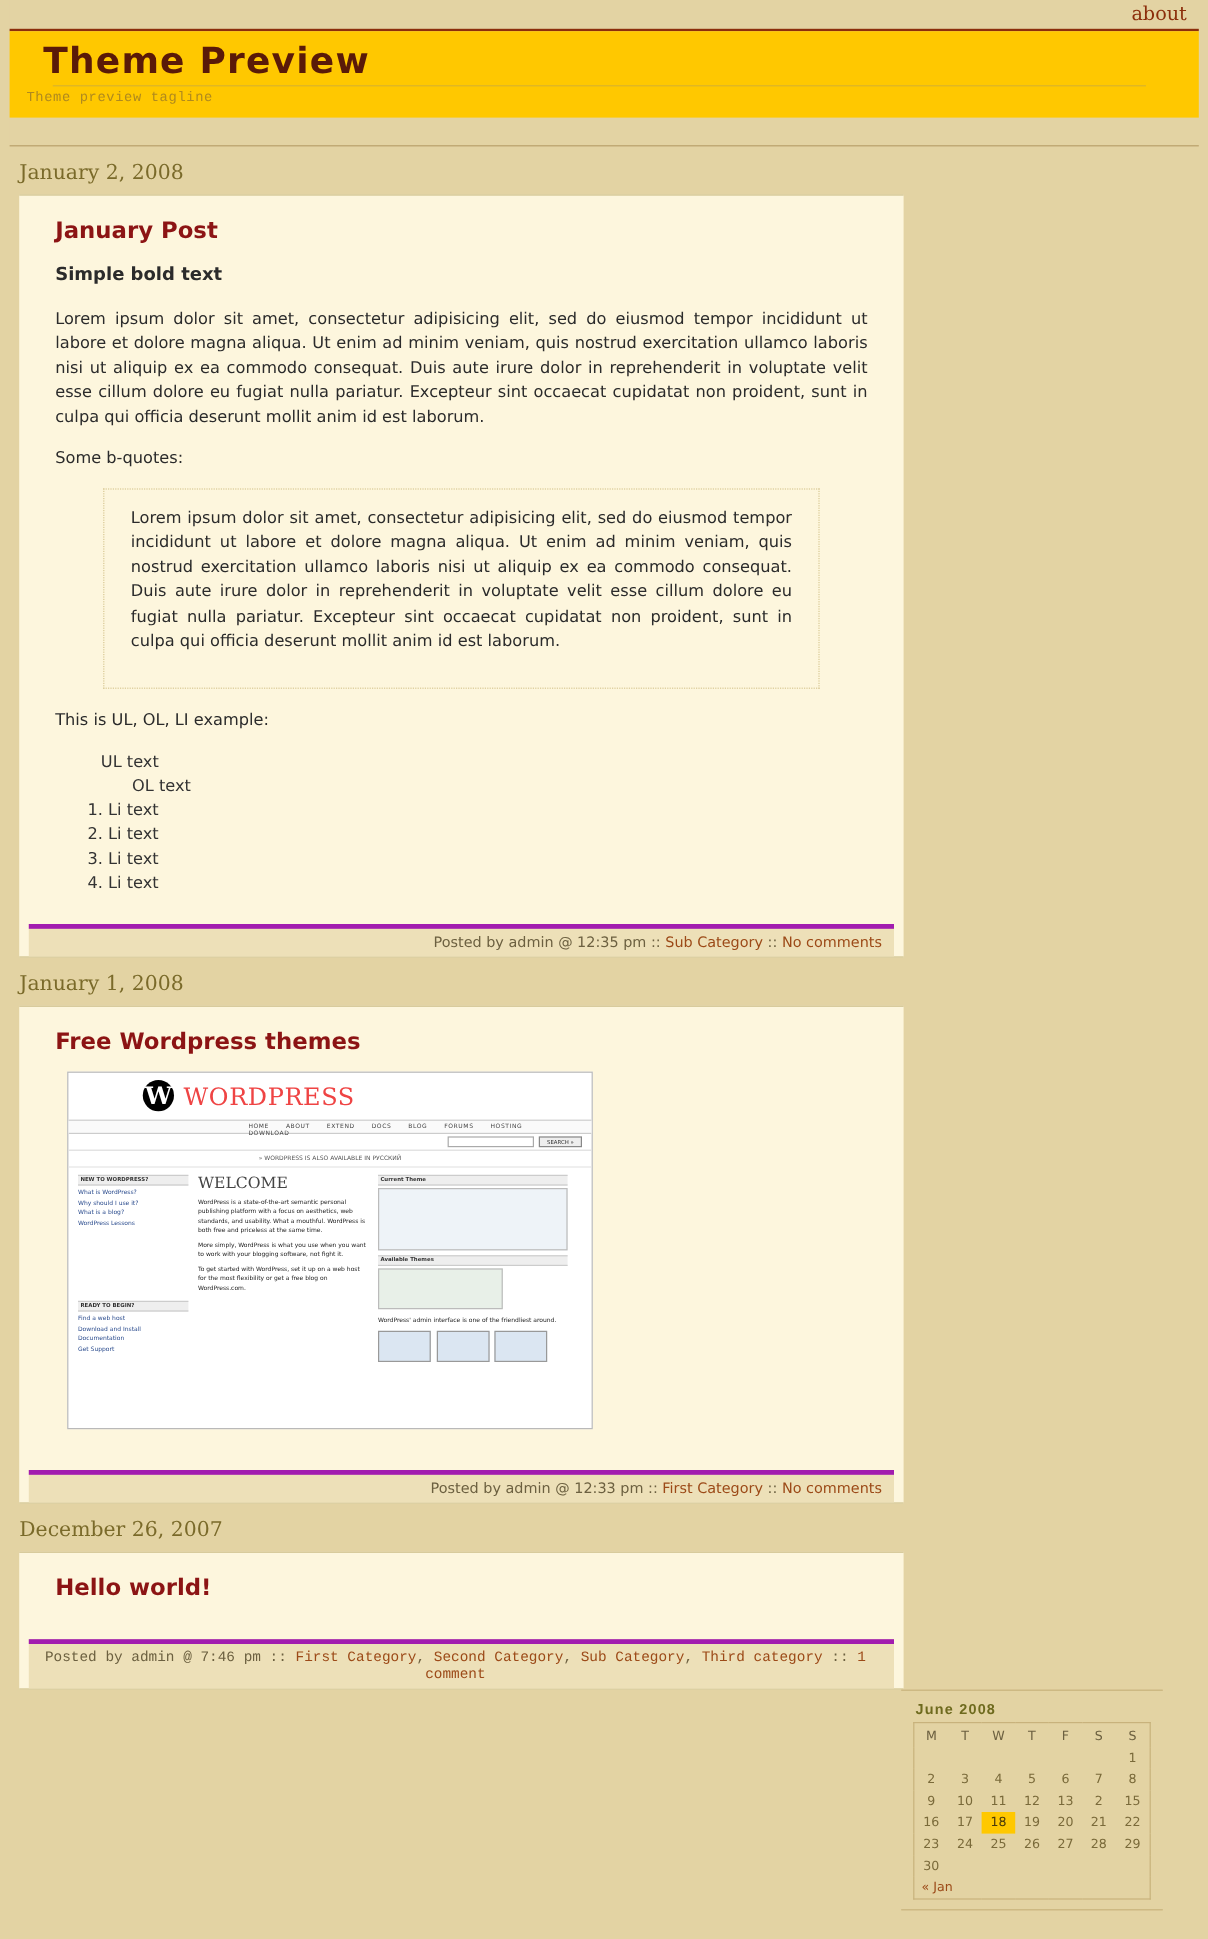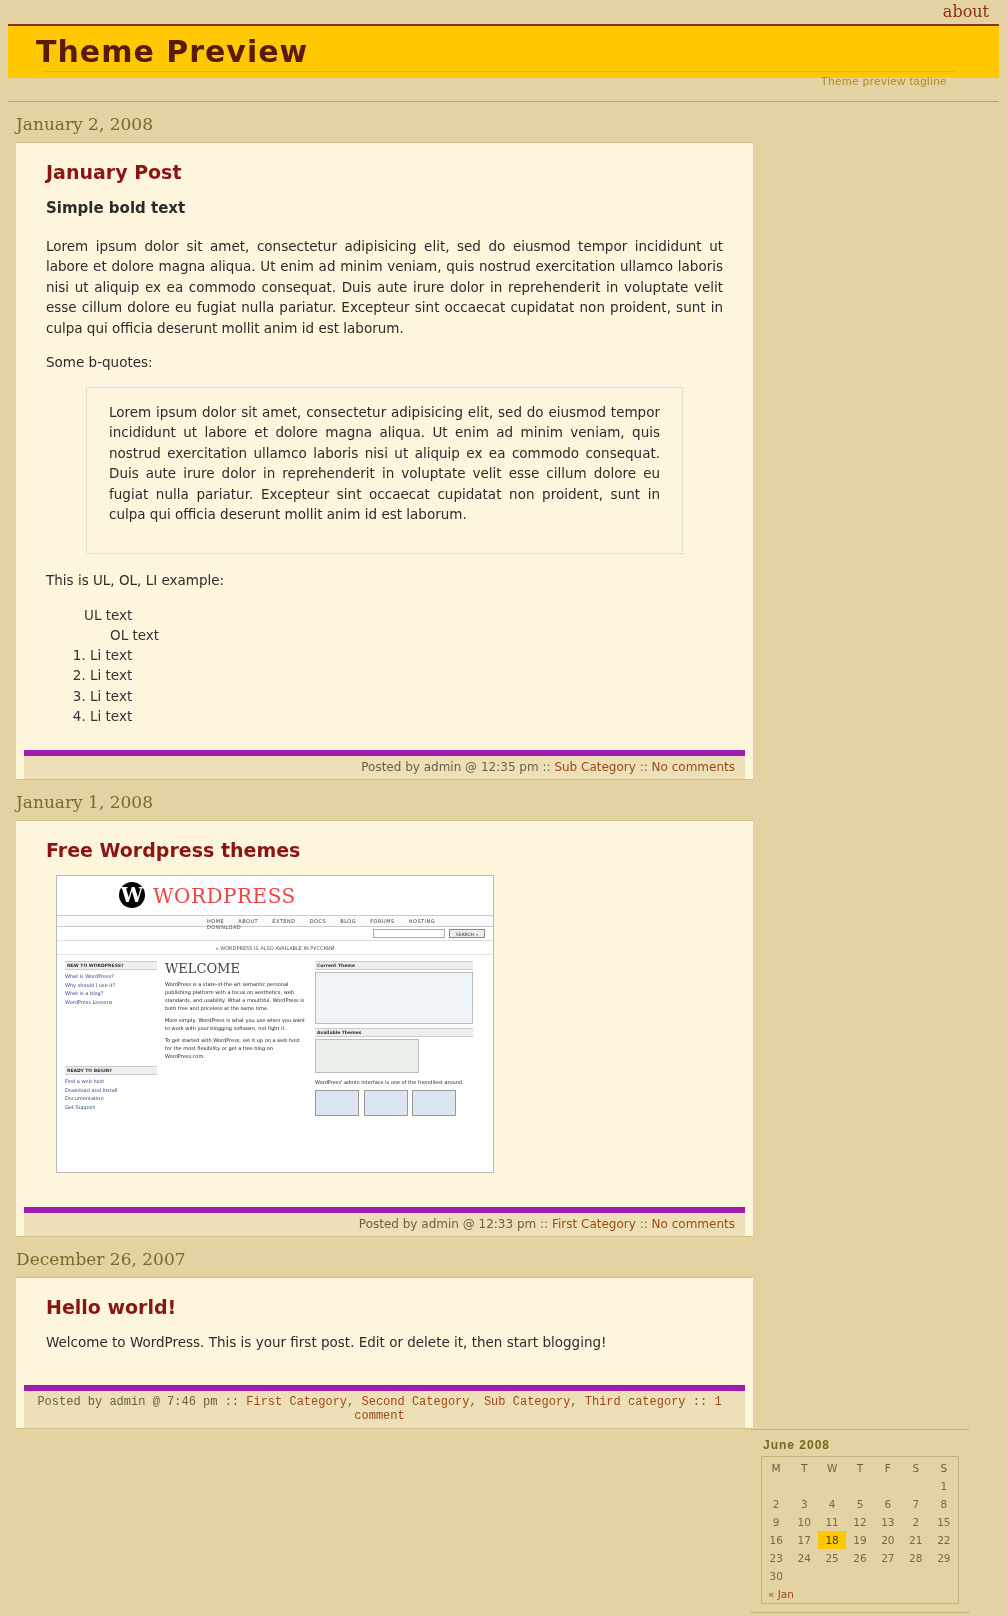--- a/index.html
+++ b/index.html
@@ -23,44 +23,43 @@
     border-bottom:2px solid #8c2e0b;
     background:#e3d3a3;
   }
   #topnav a {
     color:#8c2e0b; text-decoration:none;
     font-family:"DejaVu Serif", serif;
     font-size:16px;
   }
   #banner {
     background:#ffc800;
-    height:52px;
+    height:72px;
     padding:4px 14px 0 14px;
     position:relative;
   }
   #blogtitle {
     margin:0;
     font-size:30px;
     font-weight:bold;
     letter-spacing:1px;
     color:#5a1a08;
     font-family:"DejaVu Sans", sans-serif;
     padding:4px 0 2px 14px;
   }
   #titlerule {
     border-bottom:1px solid #d9b42c;
     margin:0 30px 0 22px;
   }
   #tagline {
-    text-align:right;
     font-size:11.5px;
     color:#b08a1e;
     letter-spacing:0.5px;
     padding:3px 38px 0 0;
-    font-family:Liberation Sans, sans-serif;
+    font-family:Liberation Mono, monospace;
   }
   #subbar {
     height:24px;
     background:#e3d3a3;
     border-bottom:1px solid #b9a06a;
   }
 
   
   #page { width:1007px; padding:0 8px; display:block; position:relative; }
   #content { width:747px; float:left; }
@@ -106,21 +105,21 @@
     text-align:justify;
   }
   blockquote p { margin:0; }
   .post-inner ul { margin:4px 0 0 16px; padding:0 0 0 22px; list-style:none; }
   .post-inner ul li { line-height:1.5; font-size:13.5px; }
   .post-inner ol { margin:0; padding:0 0 6px 44px; }
   .post-inner ol li { line-height:1.5; font-size:13.5px; }
   .post-inner ul ul { list-style:none; margin:0; padding:0 0 0 26px; }
 
   .postmeta {
-    border-top:6px solid #a21caf;
+    border-top:4px solid #a21caf;
     background:#ede0b8;
     margin:8px 8px 0 8px;
     padding:4px 10px 5px 0;
     text-align:right;
     font-size:12px;
     color:#6c6040;
   }
   .postmeta.wide { text-align:center;font-family:Liberation Mono, monospace; }
   .postmeta a { color:#9c4a18; text-decoration:none; }
 
@@ -341,21 +340,20 @@
         <a href="#">First Category</a>
         <span>::</span>
         <a href="#">No comments</a>
       </div>
     </div>
 
     <div class="postdate">December 26, 2007</div>
     <div class="post">
       <div class="post-inner">
         <h2 class="posttitle">Hello world!</h2>
-        <p>Welcome to WordPress. This is your first post. Edit or delete it, then start blogging!</p>
       </div>
       <div class="postmeta wide">
         <span>Posted by admin @ 7:46 pm ::</span>
         <a href="#">First Category</a><span>,</span>
         <a href="#">Second Category</a><span>,</span>
         <a href="#">Sub Category</a><span>,</span>
         <a href="#">Third category</a>
         <span>::</span>
         <a href="#">1 comment</a>
       </div>

